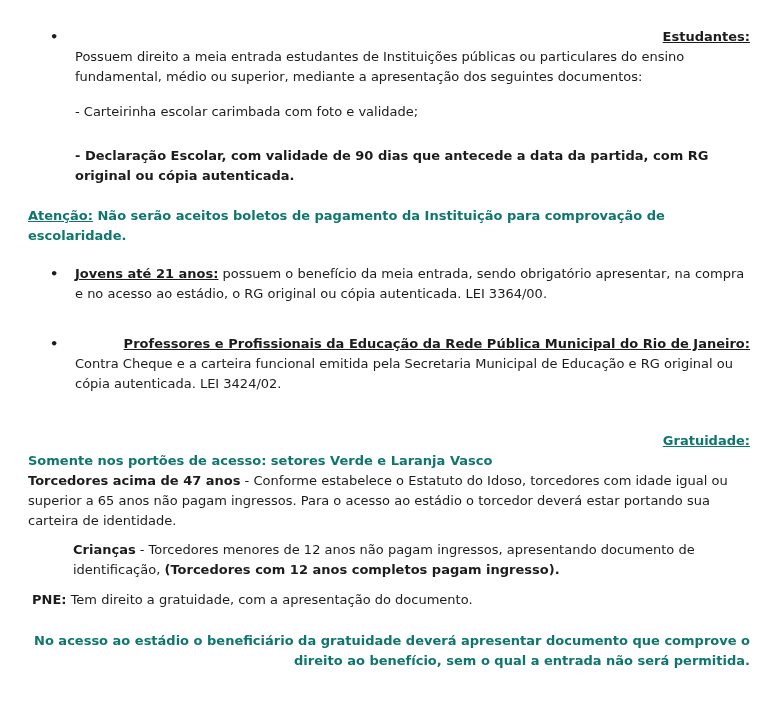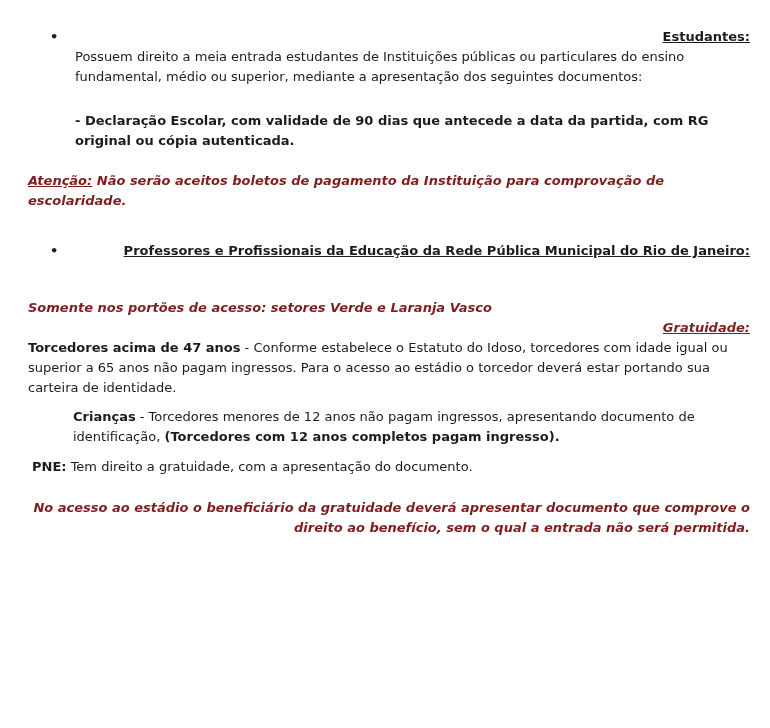--- a/index.html
+++ b/index.html
@@ -23,21 +23,21 @@
   }
   li::before {
     content: "\2022";
     position: absolute;
     left: 22px;
     top: 0;
     font-weight: bold;
   }
   .b { font-weight: bold; }
   .u { text-decoration: underline; text-align: right; }
-  .red { color: #7f1d1d; font-weight: bold; font-style: italic; }
+  .red { color: #0f766e; font-weight: bold; }
   .block { display: block; }
 
   .doc-item-first { margin-top: 15px; }
   .doc-item { margin-top: 0; }
   .doc-item-gap { margin-top: 24px; font-weight: bold; }
 
   .atencao { margin-top: 20px; }
   .list-meia { margin-top: 0; }
   .li-jovens { margin-top: 18px; }
   .li-professores { margin-top: 30px; }
@@ -47,37 +47,42 @@
   .pne { margin-top: 10px; padding-left: 4px; }
   .aviso { margin-top: 21px; text-align: right; }
 </style>
 </head>
 <body>
 
 <ul>
   <li>
     <span class="b u block">Estudantes:</span>
     <span class="block">Possuem direito a meia entrada estudantes de Instituições públicas ou particulares do ensino fundamental, médio ou superior, mediante a apresentação dos seguintes documentos:</span>
+    <div class="doc-item-first">- Carteirinha escolar carimbada com foto e validade;</div>
     <div class="doc-item-gap">- Declaração Escolar, com validade de 90 dias que antecede a data da partida, com RG original ou cópia autenticada.</div>
   </li>
 </ul>
 
 <p class="atencao">
   <span class="red u">Atenção:</span><span class="red"> Não serão aceitos boletos de pagamento da Instituição para comprovação de escolaridade.</span>
 </p>
 
 <ul class="list-meia">
+  <li class="li-jovens">
+    <span class="b u">Jovens até 21 anos:</span><span> possuem o benefício da meia entrada, sendo obrigatório apresentar, na compra e no acesso ao estádio, o RG original ou cópia autenticada. LEI 3364/00.</span>
+  </li>
   <li class="li-professores">
     <span class="b u block">Professores e Profissionais da Educação da Rede Pública Municipal do Rio de Janeiro:</span>
+      <span class="block">Contra Cheque e a carteira funcional emitida pela Secretaria Municipal de Educação e RG original ou cópia autenticada. LEI 3424/02.</span>
   </li>
 </ul>
 
 <div class="gratuidade">
+  <span class="red u block">Gratuidade:</span>
   <span class="red block">Somente nos portões de acesso: setores Verde e Laranja Vasco</span>
-  <span class="red u block">Gratuidade:</span>
   <p>
     <span class="b">Torcedores acima de 47 anos</span><span> - Conforme estabelece o Estatuto do Idoso, torcedores com idade igual ou superior a 65 anos não pagam ingressos. Para o acesso ao estádio o torcedor deverá estar portando sua carteira de identidade.</span>
   </p>
 </div>
 
 <p class="criancas">
   <span class="b">Crianças</span><span> - Torcedores menores de 12 anos não pagam ingressos, apresentando documento de identificação, </span><span class="b">(Torcedores com 12 anos completos pagam ingresso).</span>
 </p>
 
 <p class="pne">

